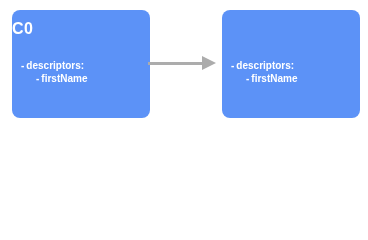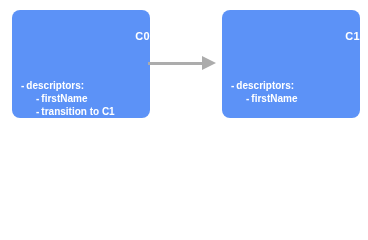--- a/index.html
+++ b/index.html
@@ -29,37 +29,36 @@
     border-radius: 8px;
     background: #5c92f7;
     box-sizing: border-box;
   }
 
   #node-c0 { left: 12px; }
   #node-c1 { left: 222px; }
 
   .node-title {
     position: absolute;
-    top: 20px;
+    top: 12px;
     left: 0;
     right: 0;
-    text-align: right;
+    text-align: left;
     color: #ffffff;
-    font-size: 11px;
+    font-size: 16px;
     font-weight: bold;
     letter-spacing: 0.4px;
     line-height: 13px;
   }
 
   .node-body {
     position: absolute;
     top: 49px;
     left: 9px;
     right: 6px;
-    margin-top: 20px;
   }
 
   .attr-row {
     color: #ffffff;
     font-size: 10px;
     font-weight: bold;
     line-height: 13px;
     white-space: nowrap;
   }
 
@@ -102,30 +101,28 @@
 </head>
 <body>
 
 <div id="diagram">
 
   <div class="node" id="node-c0">
     <div class="node-title">C0</div>
     <div class="node-body">
       <div class="attr-row level-0"><span class="dash">-</span><span>descriptors:</span></div>
       <div class="attr-row level-1"><span class="dash">-</span><span>firstName</span></div>
-      <div class="attr-row level-1"><span class="dash">-</span><span>transition to C1</span></div>
     </div>
   </div>
 
   <div id="connector">
     <div class="arrow-line"></div>
     <div class="arrow-head"></div>
   </div>
 
   <div class="node" id="node-c1">
-    <div class="node-title">C1</div>
     <div class="node-body">
       <div class="attr-row level-0"><span class="dash">-</span><span>descriptors:</span></div>
       <div class="attr-row level-1"><span class="dash">-</span><span>firstName</span></div>
     </div>
   </div>
 
 </div>
 
 </body></html>

